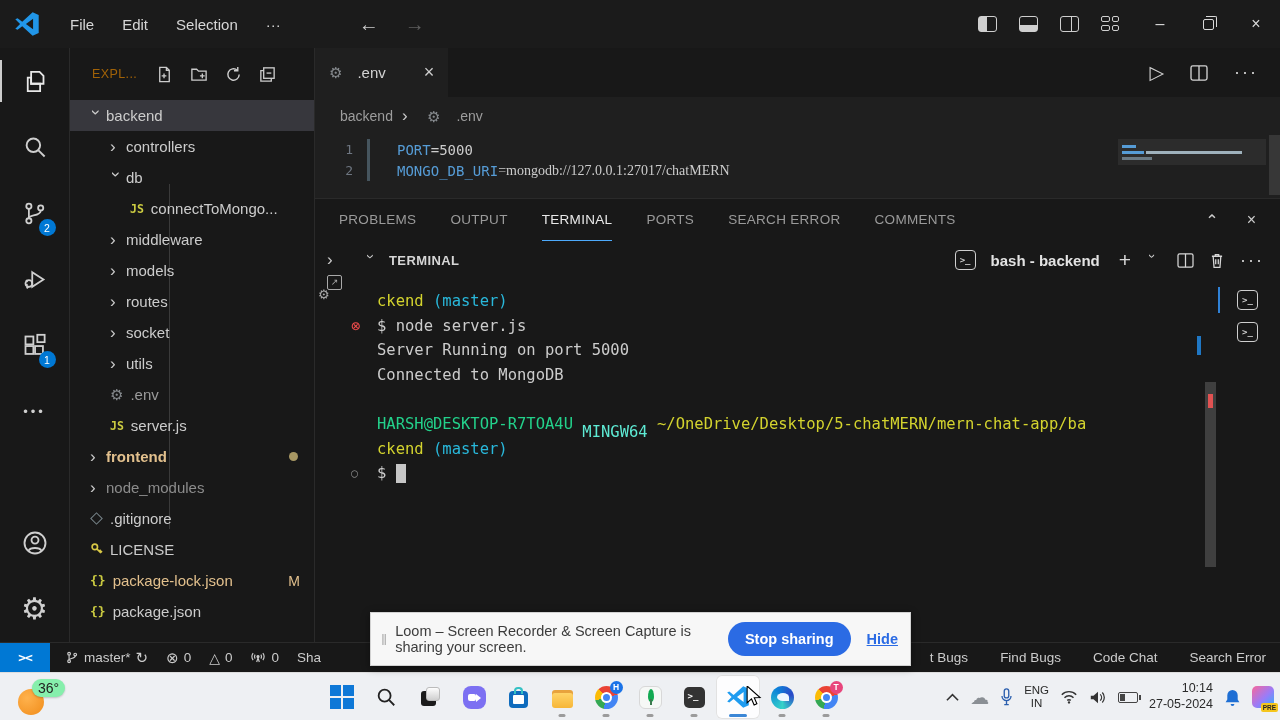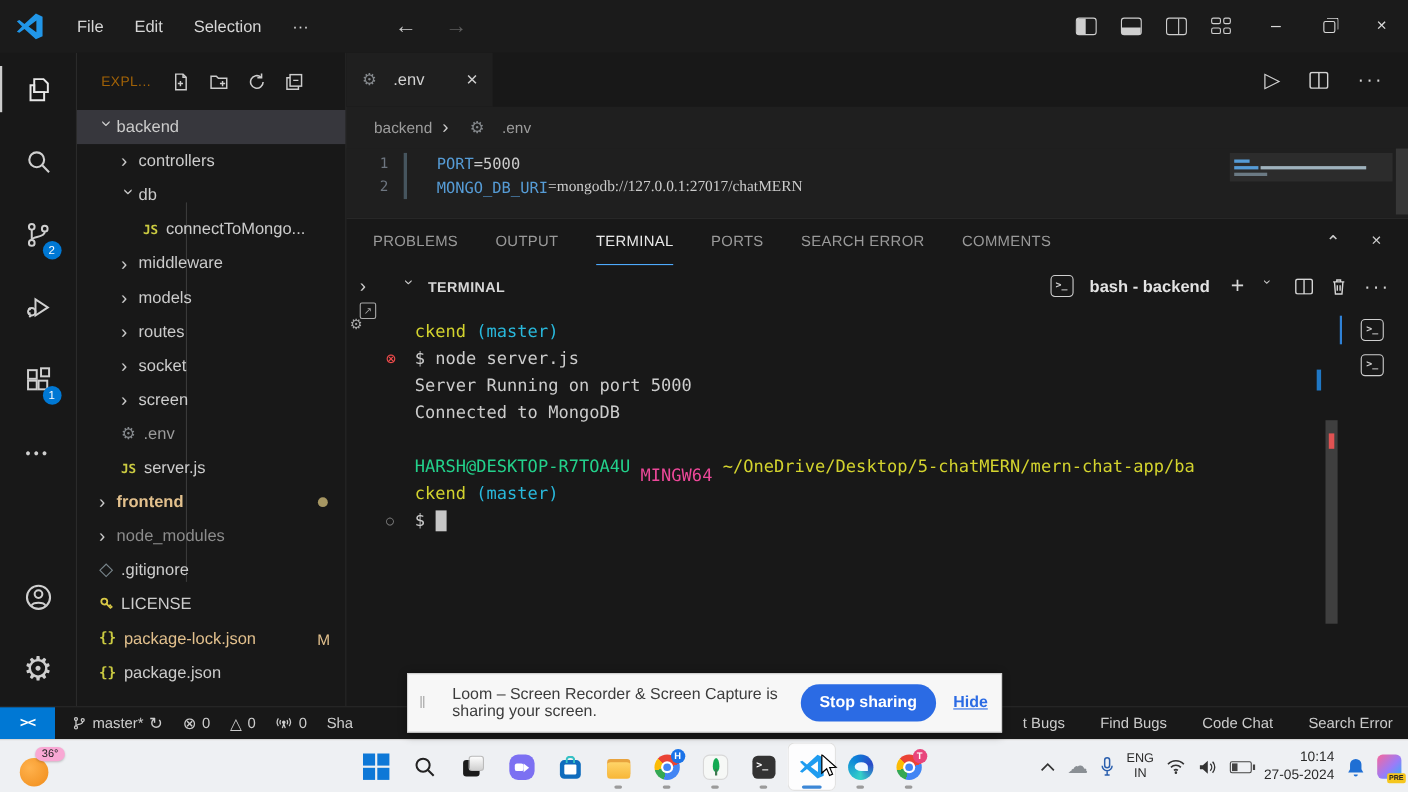--- a/index.html
+++ b/index.html
@@ -122,31 +122,31 @@
      font:700 13px "DejaVu Sans Mono", monospace; letter-spacing:-1px; }
   .sbl-item { display:flex; align-items:center; gap:5px; padding:0 9px; height:100%; }
   .statusbar .right { position:absolute; right:14px; display:flex; gap:32px; }
   .sync-glyph { font-size:15px; }
 
   
   .loom { position:absolute; left:370px; top:612px; width:541px; height:54px; background:#f7f7f7;
      border:1px solid #d2d2d2; box-shadow:0 2px 8px rgba(0,0,0,.45); display:flex; align-items:center;
      padding:0 12px 0 10px; z-index:30; }
   .loom-grip { color:#b0b0b0; font-size:15px; margin-right:10px; letter-spacing:-2px; }
-  .loom-msg { color:#3c3c3c; font-size:14.5px; flex:1;margin-left:16px; }
+  .loom-msg { color:#3c3c3c; font-size:14.5px; flex:1; }
   .loom-btn { background:#2b6be4; color:#fff; border:none; border-radius:20px; padding:9px 17px; font-size:14.5px; font-weight:700; }
   .loom-hide { color:#2b6be4; text-decoration:underline; font-size:14.5px; margin-left:16px; font-weight:600; }
 
   
   .taskbar { height:48px; background:#eef0f3; border-top:1px solid #dddddd; position:relative; }
   .weather { position:absolute; left:10px; top:4px; width:70px; height:40px; }
   .weather .sun { position:absolute; left:8px; top:12px; width:26px; height:26px; border-radius:50%;
       background:radial-gradient(circle at 35% 35%, #ffb24d, #f08c1a); }
-  .weather .wtemp { position:absolute; left:22px; top:2px; background:#f9a8d4; border-radius:9px; padding:1px 6px;
-      font-size:10px; color:#222; box-shadow:0 1px 2px rgba(0,0,0,.2); }
+  .weather .wtemp { position:absolute; left:22px; top:2px; background:#86efac; border-radius:9px; padding:1px 6px;
+      font-size:14px; color:#222; box-shadow:0 1px 2px rgba(0,0,0,.2); }
   .tb-center { position:absolute; left:320px; top:2px; display:flex; }
   .tb-cell { width:44px; height:44px; display:flex; align-items:center; justify-content:center; position:relative; border-radius:6px; }
   .tb-cell.active { background:rgba(255,255,255,.85); box-shadow:inset 0 0 0 1px #e2e2e2; }
   .run-bar { position:absolute; bottom:2px; left:50%; transform:translateX(-50%); width:7px; height:3px; border-radius:2px; background:#9b9b9b; }
   .tb-cell.active .run-bar { width:18px; background:#3c87d6; }
   .tb-ic { width:25px; height:25px; position:relative; display:flex; align-items:center; justify-content:center; }
   .profile-badge { position:absolute; right:-4px; top:-4px; width:13px; height:13px; border-radius:50%;
       color:#fff; font-size:8.5px; display:flex; align-items:center; justify-content:center; font-weight:700; }
   .tray { position:absolute; right:6px; top:0; height:48px; display:flex; align-items:center; gap:11px; }
   .tray-txt { font-size:11.5px; color:#2b2b2b; text-align:center; line-height:1.15; }
@@ -310,21 +310,21 @@
           <div class="tree-row" style="padding-left: 40px;">
             <span class="chev">›</span>
             <span>routes</span>
           </div>
           <div class="tree-row" style="padding-left: 40px;">
             <span class="chev">›</span>
             <span>socket</span>
           </div>
           <div class="tree-row" style="padding-left: 40px;">
             <span class="chev">›</span>
-            <span>screen</span>
+            <span>utils</span>
           </div>
           <div class="tree-row" style="padding-left: 40px;">
             <span class="gear-small">⚙</span>
             <span style="color: rgb(155, 155, 155);">.env</span>
           </div>
           <div class="tree-row" style="padding-left: 40px;">
             <span class="js-badge">JS</span>
             <span>server.js</span>
           </div>
           <div class="tree-row" style="padding-left: 20px;">
@@ -439,21 +439,21 @@
             <span class="dots-glyph">···</span>
           </div>
         </div>
         <div class="termbody">
           <div class="termcontent" id="term">
               <div class="tline"><span class="tgut"></span><span style="color: rgb(211, 211, 46);">ckend </span><span style="color: rgb(41, 184, 219);">(master)</span></div>
               <div class="tline"><span class="tgut"><span class="err">⊗</span></span><span style="color: rgb(204, 204, 204);">$ node server.js</span></div>
               <div class="tline"><span class="tgut"></span><span style="color: rgb(204, 204, 204);">Server Running on port 5000</span></div>
               <div class="tline"><span class="tgut"></span><span style="color: rgb(204, 204, 204);">Connected to MongoDB</span></div>
               <div class="tline"><span class="tgut"></span></div>
-              <div class="tline"><span class="tgut"></span><span style="color: rgb(35, 209, 139);">HARSH@DESKTOP-R7TOA4U </span><span style="color: #ec4899; margin-top: 16px;">MINGW64 </span><span style="color: rgb(211, 211, 46);">~/OneDrive/Desktop/5-chatMERN/mern-chat-app/ba</span></div>
+              <div class="tline"><span class="tgut"></span><span style="color: rgb(35, 209, 139);">HARSH@DESKTOP-R7TOA4U </span><span style="color: #5eead4; margin-top: 16px;">MINGW64 </span><span style="color: rgb(211, 211, 46);">~/OneDrive/Desktop/5-chatMERN/mern-chat-app/ba</span></div>
               <div class="tline"><span class="tgut"></span><span style="color: rgb(211, 211, 46);">ckend </span><span style="color: rgb(41, 184, 219);">(master)</span></div>
               <div class="tline"><span class="tgut"><span class="cir">○</span></span><span style="color: rgb(204, 204, 204);">$ </span><span class="cursor-block"></span></div>
             </div>
           <div class="termscroll">
             <div class="ts-blue"></div>
             <div class="ts-thumb"></div>
             <div class="ts-red"></div>
           </div>
           <div class="termtabs">
             <div class="ttab active">

